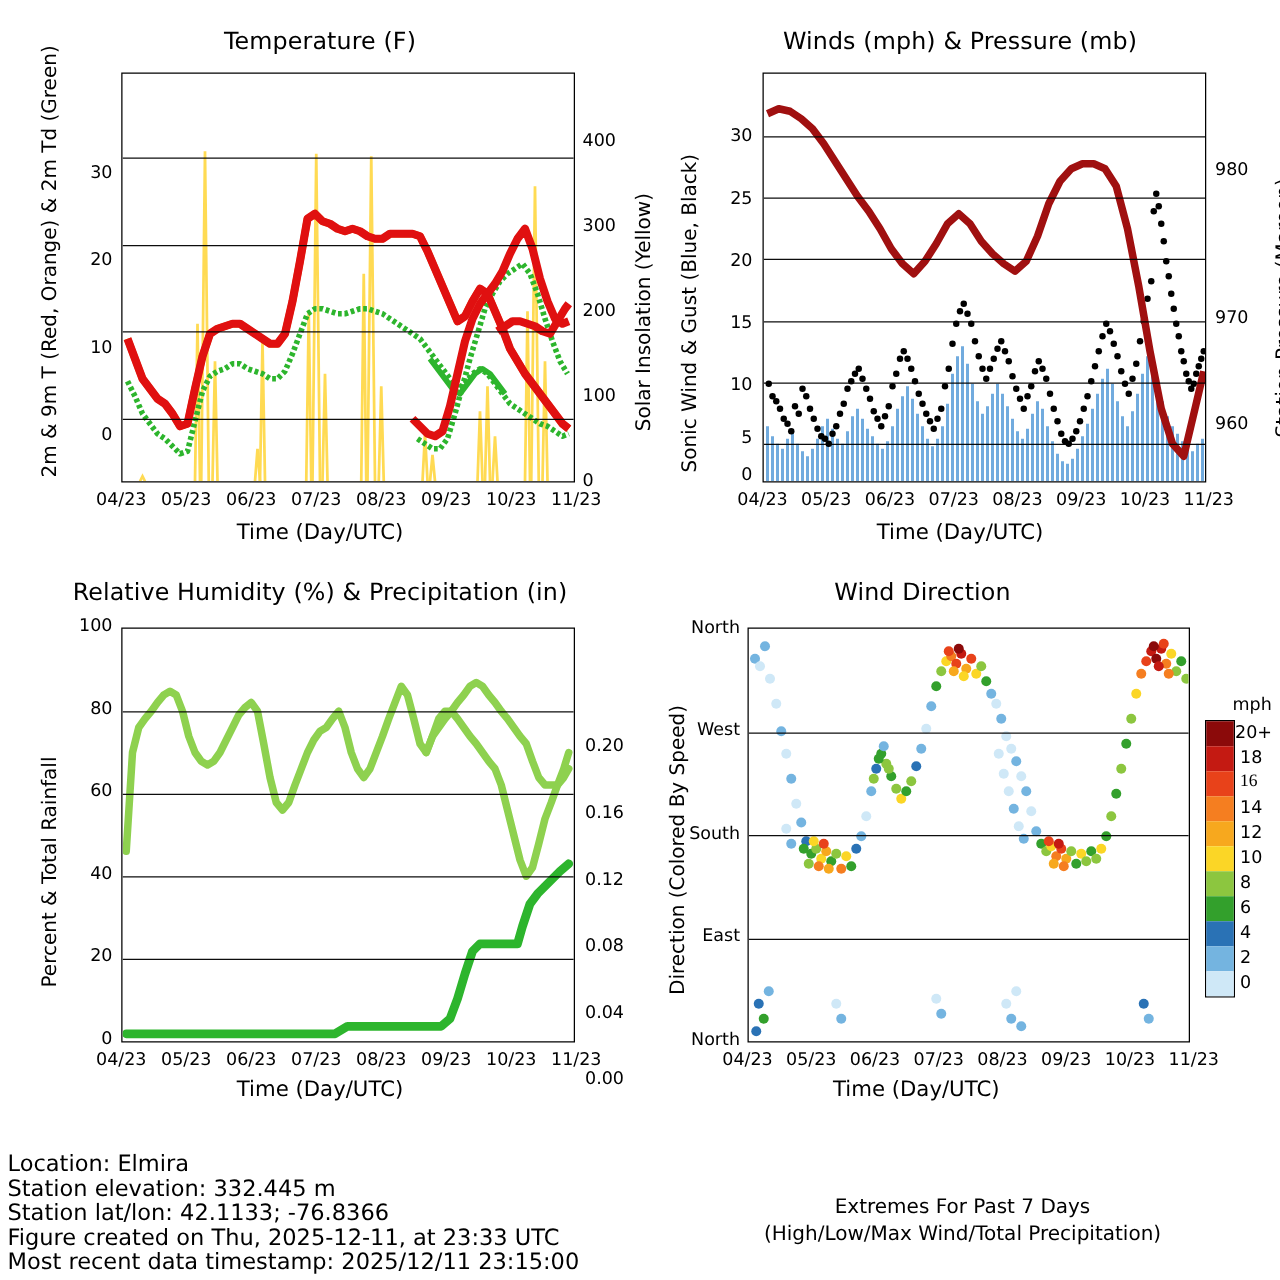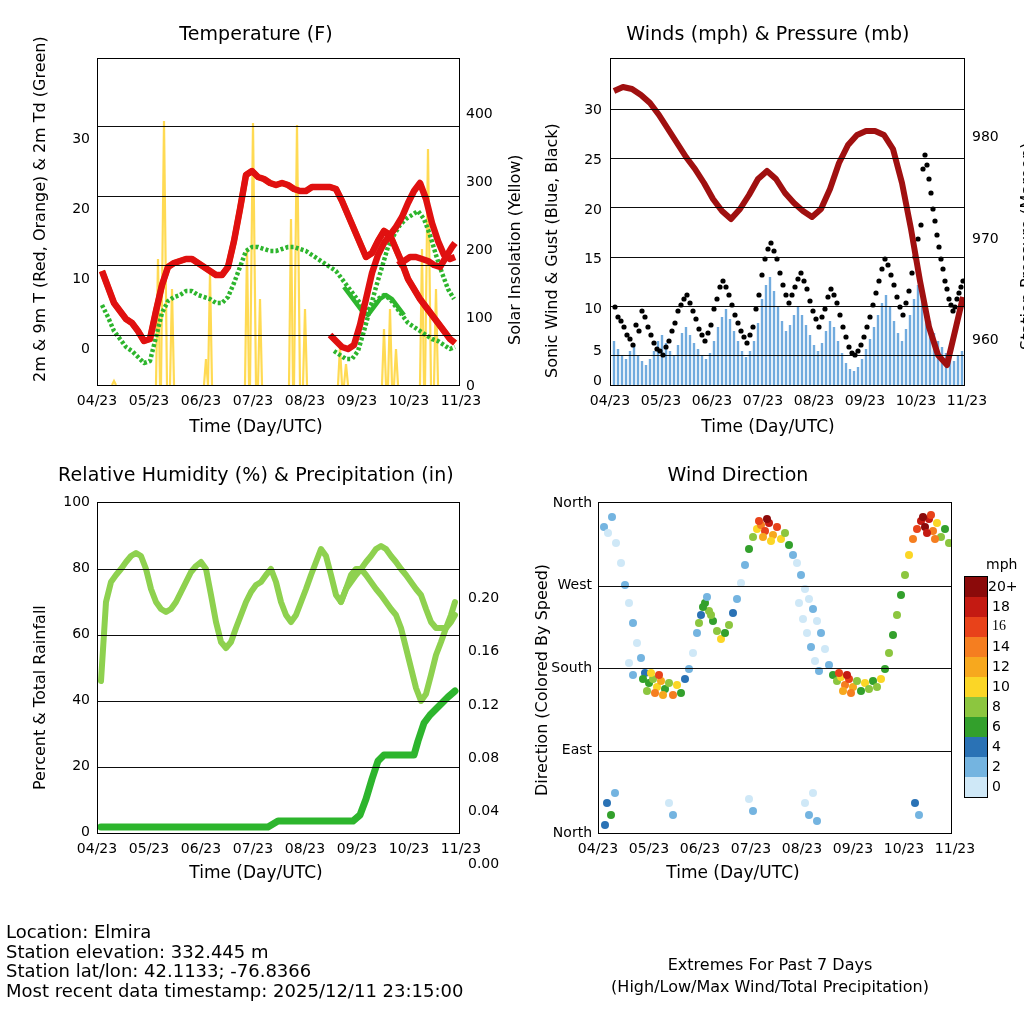--- a/index.html
+++ b/index.html
@@ -357,21 +357,21 @@
 
     <div class="ytick-l" style="left:60px;top:101px;width:30px;">30</div>
     <div class="ytick-l" style="left:60px;top:151px;width:30px;">25</div>
     <div class="ytick-l" style="left:60px;top:201px;width:30px;">20</div>
     <div class="ytick-l" style="left:60px;top:250px;width:30px;">15</div>
     <div class="ytick-l" style="left:60px;top:300px;width:30px;">10</div>
     <div class="ytick-l" style="left:60px;top:342px;width:30px;">5</div>
     <div class="ytick-l" style="left:60px;top:372px;width:30px;">0</div>
 
     <div class="ytick-r" style="left:460px;top:128px;">980</div>
-    <div class="ytick-r" style="left:460px;top:230px;">970</div>
+    <div class="ytick-r" style="left:460px;top:246px;">970</div>
     <div class="ytick-r" style="left:460px;top:331px;">960</div>
 
     <div class="xtick" style="left:67px;top:392px;width:62px;">04/23</div>
     <div class="xtick" style="left:118px;top:392px;width:62px;">05/23</div>
     <div class="xtick" style="left:169px;top:392px;width:62px;">06/23</div>
     <div class="xtick" style="left:220px;top:392px;width:62px;">07/23</div>
     <div class="xtick" style="left:271px;top:392px;width:62px;">08/23</div>
     <div class="xtick" style="left:322px;top:392px;width:62px;">09/23</div>
     <div class="xtick" style="left:373px;top:392px;width:62px;">10/23</div>
     <div class="xtick" style="left:424px;top:392px;width:62px;">11/23</div>
@@ -612,20 +612,21 @@
     <div class="legend-label" style="left:480px;top:268px;">6</div>
     <div class="legend-label" style="left:480px;top:288px;">4</div>
     <div class="legend-label" style="left:480px;top:308px;">2</div>
     <div class="legend-label" style="left:480px;top:328px;">0</div>
   </div>
 
   <div class="footer" style="left:6px;top:922px;">
     <div>Location: Elmira</div>
     <div>Station elevation: 332.445 m</div>
     <div>Station lat/lon: 42.1133; -76.8366</div>
+    <div>Figure created on Thu, 2025-12-11, at 23:33 UTC</div>
     <div>Most recent data timestamp: 2025/12/11 23:15:00</div>
   </div>
 
   <div class="extremes" style="left:560px;top:930px;width:420px;">
     <div>Extremes For Past 7 Days</div>
     <div>(High/Low/Max Wind/Total Precipitation)</div>
   </div>
 
 </div>
 

